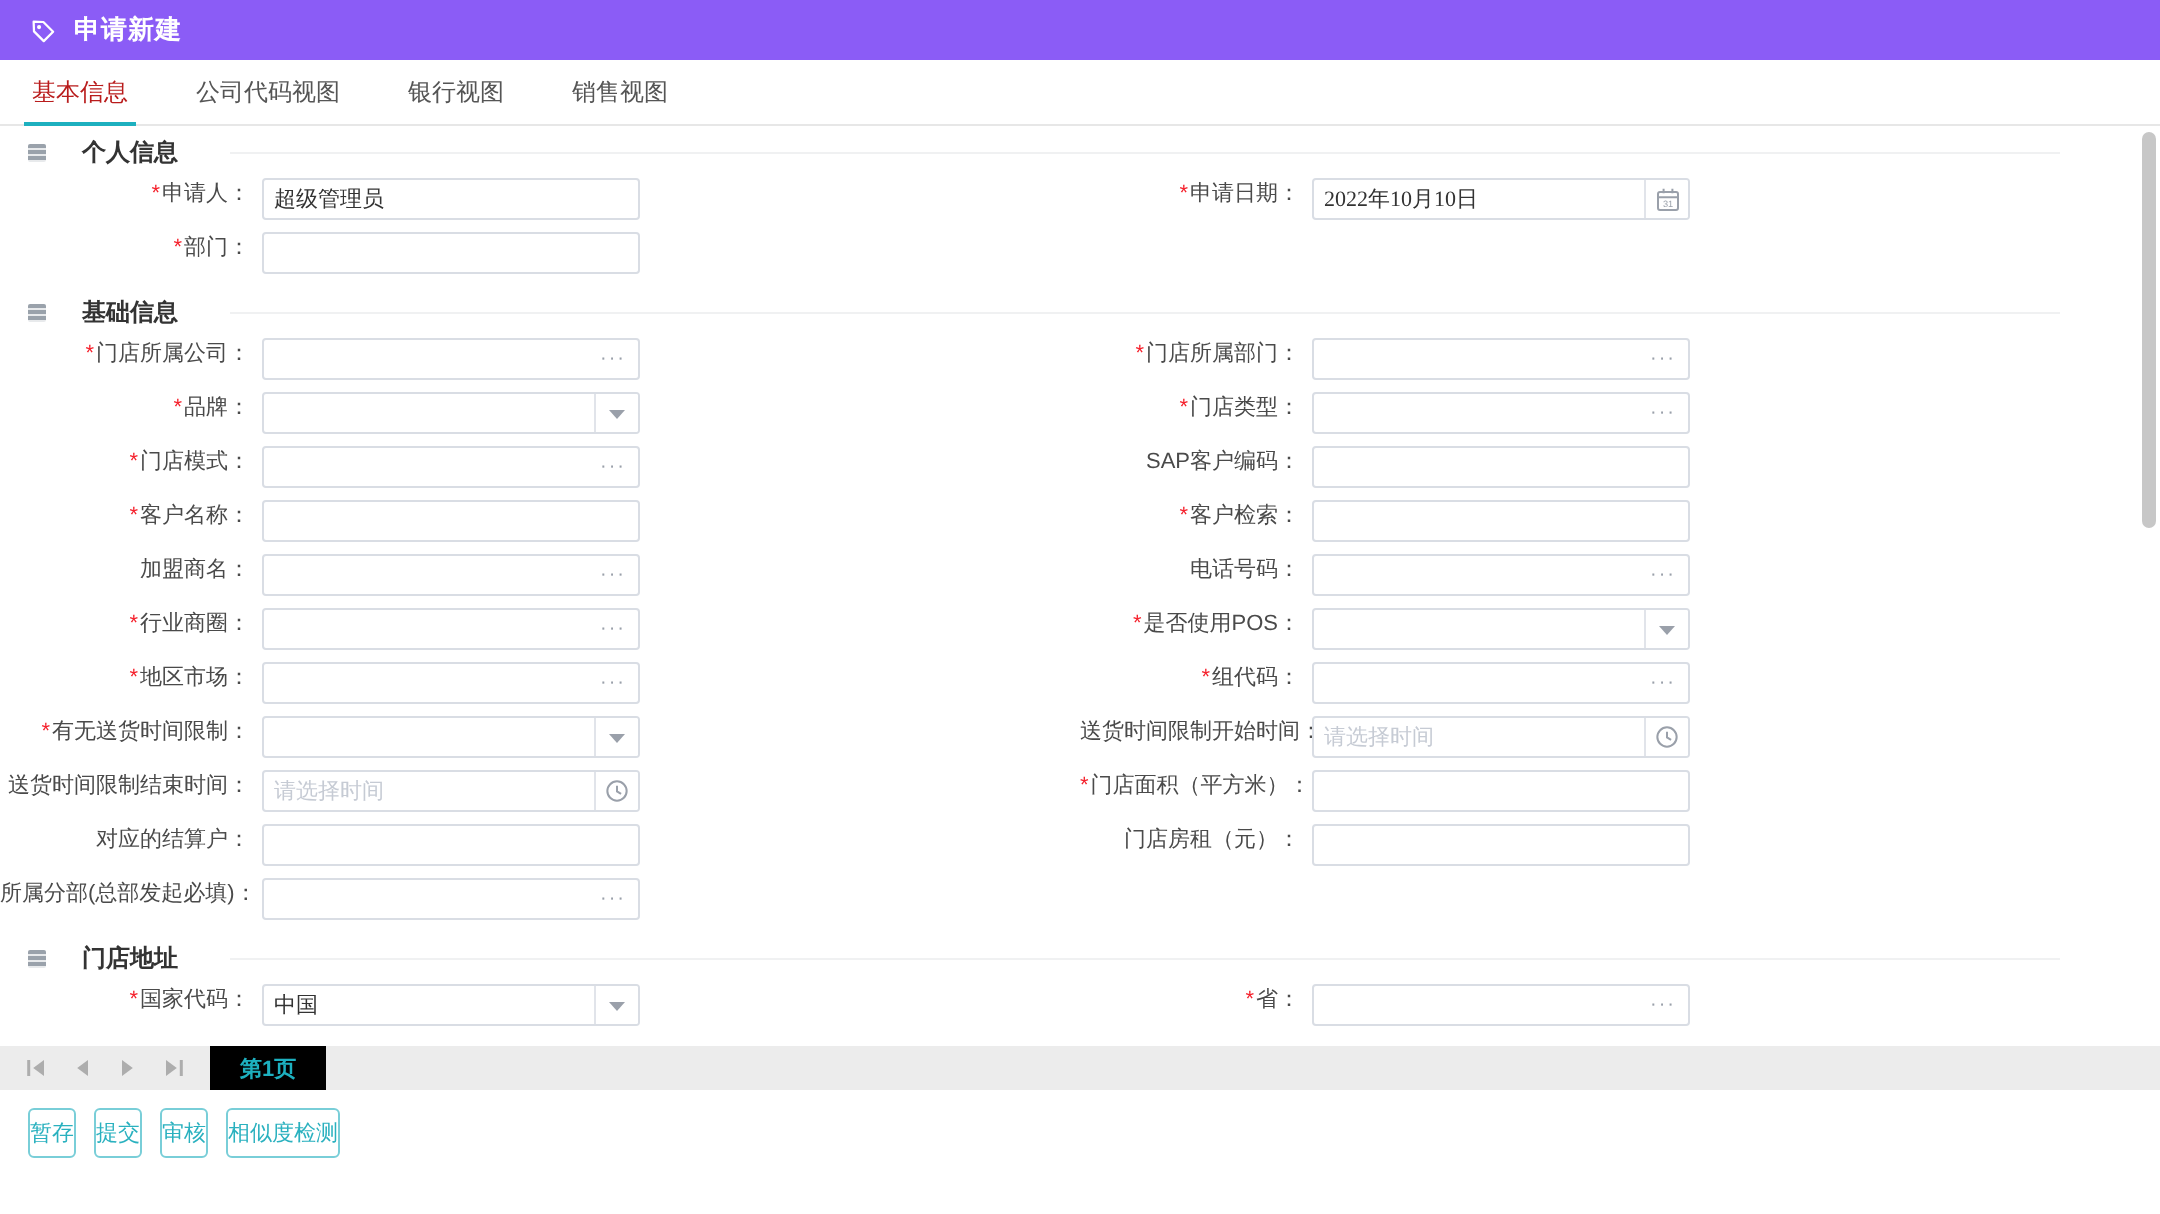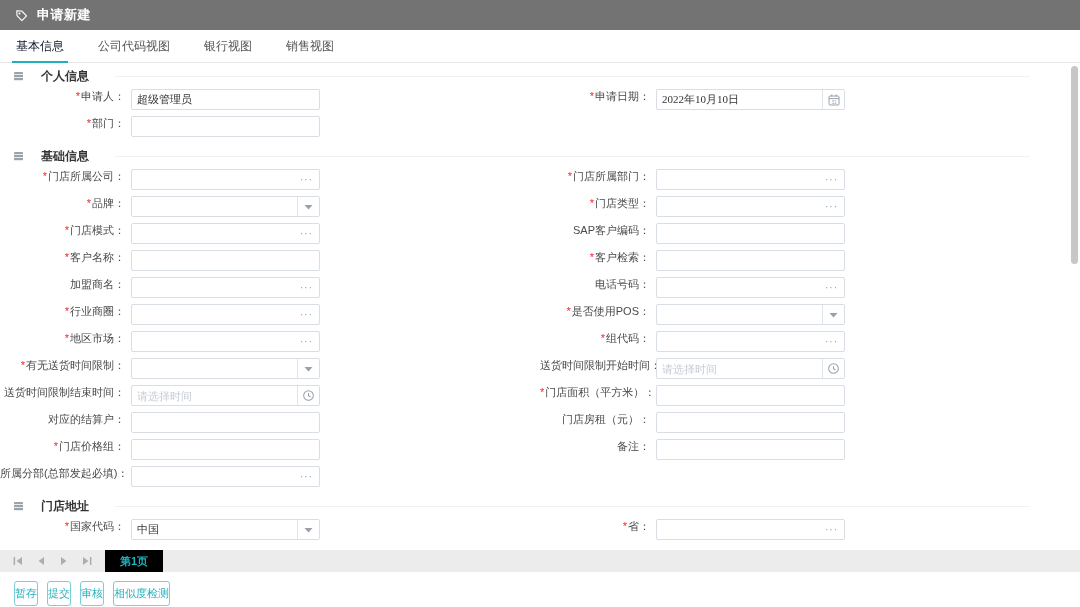--- a/index.html
+++ b/index.html
@@ -1,26 +1,26 @@
 <!DOCTYPE html>
 <html><head>
 <meta charset="utf-8">
 <style>
   *{margin:0;padding:0;box-sizing:border-box}
   html,body{width:1080px;height:607px;overflow:hidden;background:#fff;
     font-family:"Liberation Sans","DejaVu Sans",sans-serif;font-size:11px;color:#333}
 
   
-  .app-header{height:30px;background:#737373;color:#fff;display:flex;align-items:center;padding:0 14px;gap:8px}
+  .app-header{height:30px;background:#8b5cf6;color:#fff;display:flex;align-items:center;padding:0 14px;gap:8px}
   .app-title{font-size:13px;font-weight:bold;letter-spacing:.5px}
 
   
   .tab-bar{height:33px;border-bottom:1px solid #e7e7e7;display:flex;align-items:stretch;padding:0 14px;gap:30px;background:#fff}
   .tab{display:flex;align-items:center;color:#555;font-size:12px;cursor:pointer;position:relative;padding:0 2px}
-  .tab.active{color:#0f172a}
+  .tab.active{color:#b91c1c}
   .tab.active::after{content:"";position:absolute;left:-2px;right:-2px;bottom:-1px;height:2px;background:#1db0bf}
 
   
   .form-sections{background:#fff}
   .section-header{display:flex;align-items:center;height:26px;margin:0 50px 0 14px;gap:18px}
   .section-icon{width:9px;height:9px;flex:0 0 9px;
      background:repeating-linear-gradient(180deg,#9aa2ab 0 2px,#e8eaec 2px 3px);border-radius:1px}
   .section-title{font-weight:bold;font-size:12px;color:#333;white-space:nowrap}
   .section-line{flex:1;height:1px;background:#f0f1f2;margin-left:8px}
 
@@ -341,38 +341,20 @@
           <div class="field">
             <label class="field-label"><span>对应的结算户</span><span>：</span></label>
             <div class="input-wrap">
               <input type="text" style="">
             </div>
           </div>
         </div>
         <div class="form-cell cell-right">
           <div class="field">
             <label class="field-label"><span>门店房租（元）</span><span>：</span></label>
-            <div class="input-wrap">
-              <input type="text" style="">
-            </div>
-          </div>
-        </div>
-      </div>
-      <div class="form-row">
-        <div class="form-cell cell-left">
-          <div class="field">
-            <label class="field-label"><span class="req">*</span><span>门店价格组</span><span>：</span></label>
-            <div class="input-wrap">
-              <input type="text" style="">
-            </div>
-          </div>
-        </div>
-        <div class="form-cell cell-right">
-          <div class="field">
-            <label class="field-label"><span>备注</span><span>：</span></label>
             <div class="input-wrap">
               <input type="text" style="">
             </div>
           </div>
         </div>
       </div>
       <div class="form-row">
         <div class="form-cell cell-left">
           <div class="field">
             <label class="field-label"><span>所属分部(总部发起必填)</span><span>：</span></label>

